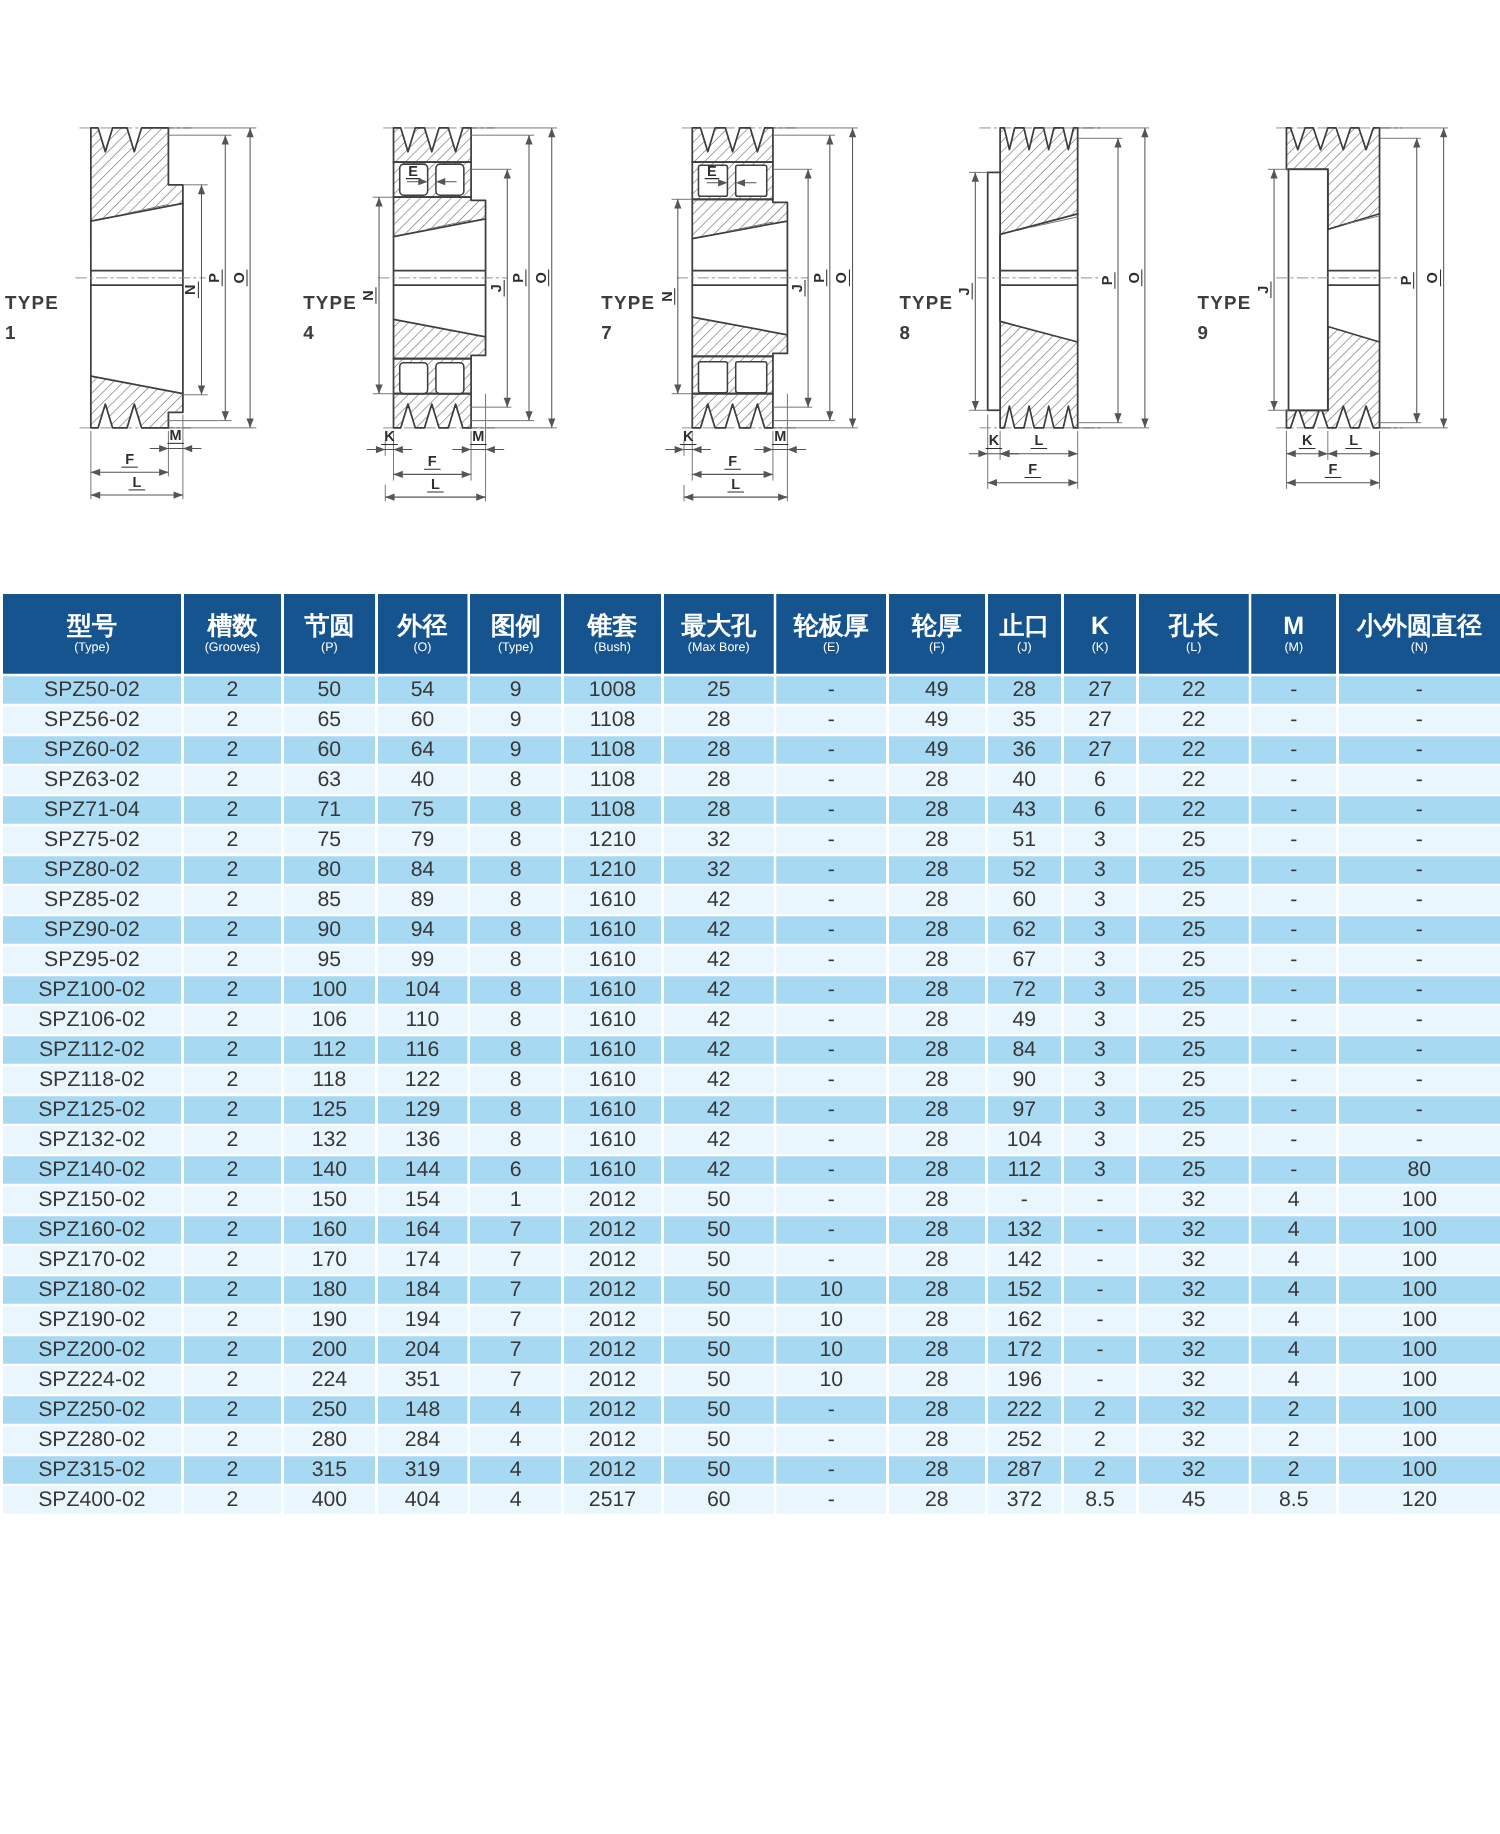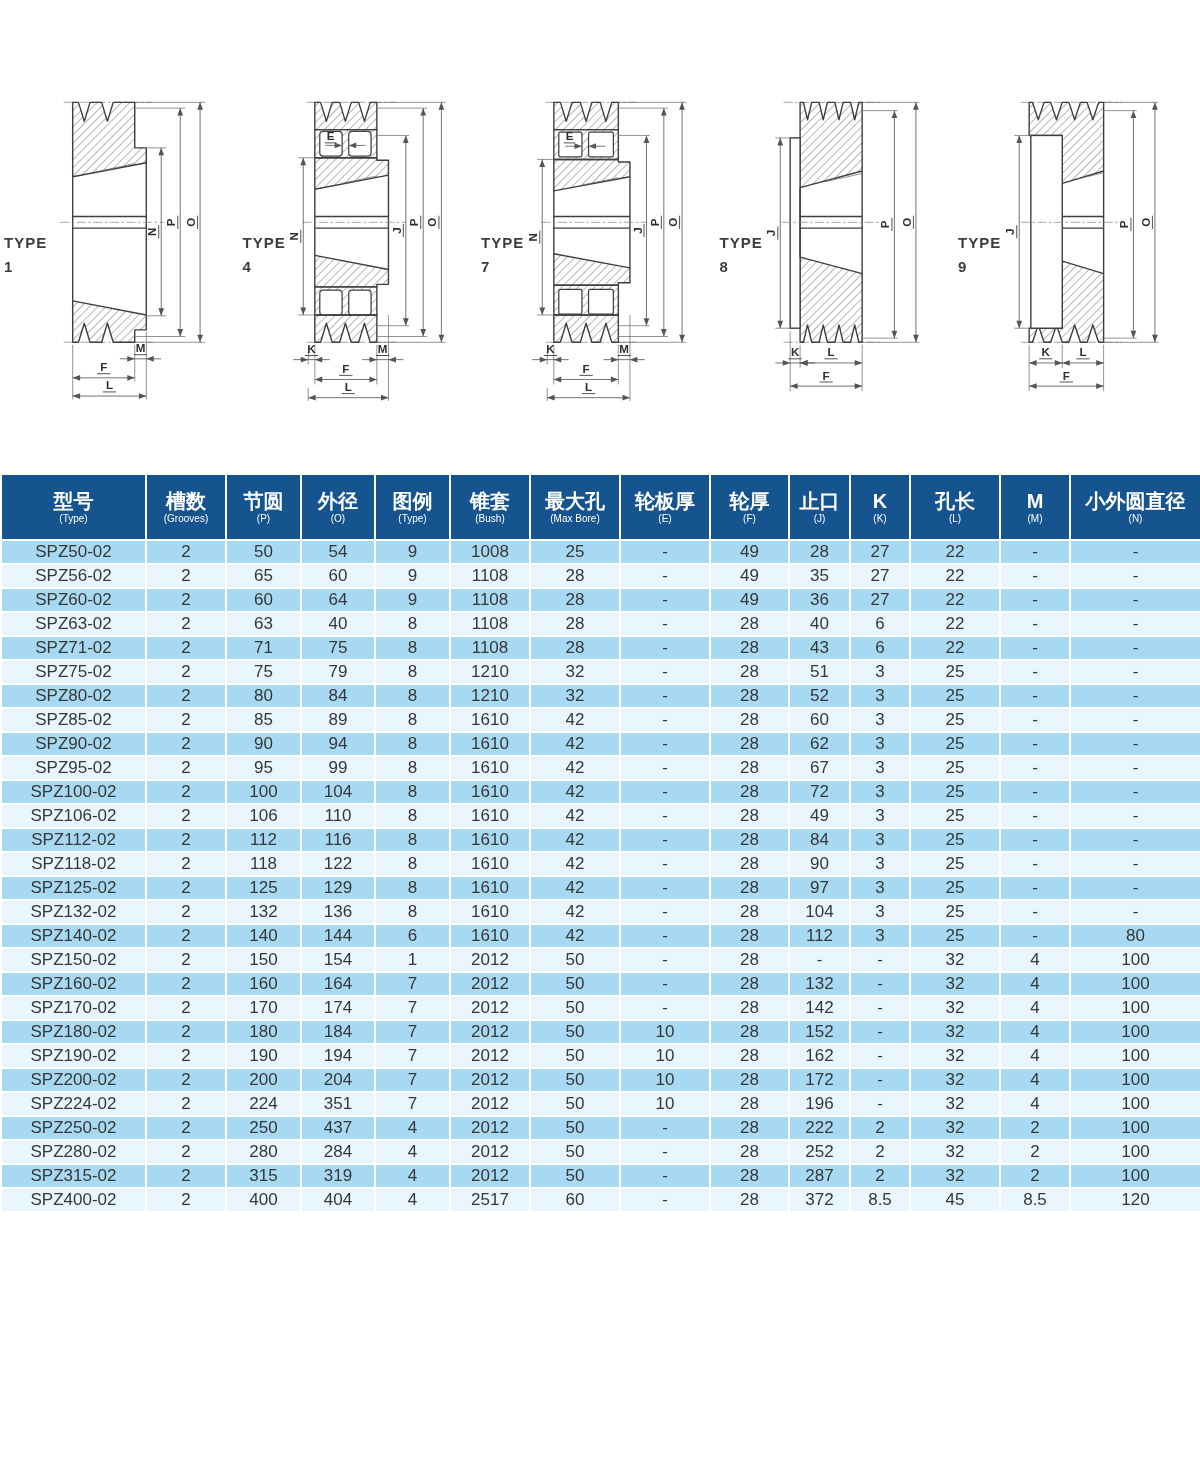--- a/index.html
+++ b/index.html
@@ -529,21 +529,21 @@
         <td>28</td>
         <td>-</td>
         <td>28</td>
         <td>40</td>
         <td>6</td>
         <td>22</td>
         <td>-</td>
         <td>-</td>
       </tr>
       <tr>
-        <td>SPZ71-02</td>
+        <td>SPZ71-04</td>
         <td>2</td>
         <td>71</td>
         <td>75</td>
         <td>8</td>
         <td>1108</td>
         <td>28</td>
         <td>-</td>
         <td>28</td>
         <td>43</td>
         <td>6</td>
@@ -852,21 +852,21 @@
         <td>196</td>
         <td>-</td>
         <td>32</td>
         <td>4</td>
         <td>100</td>
       </tr>
       <tr>
         <td>SPZ250-02</td>
         <td>2</td>
         <td>250</td>
-        <td>437</td>
+        <td>148</td>
         <td>4</td>
         <td>2012</td>
         <td>50</td>
         <td>-</td>
         <td>28</td>
         <td>222</td>
         <td>2</td>
         <td>32</td>
         <td>2</td>
         <td>100</td>

